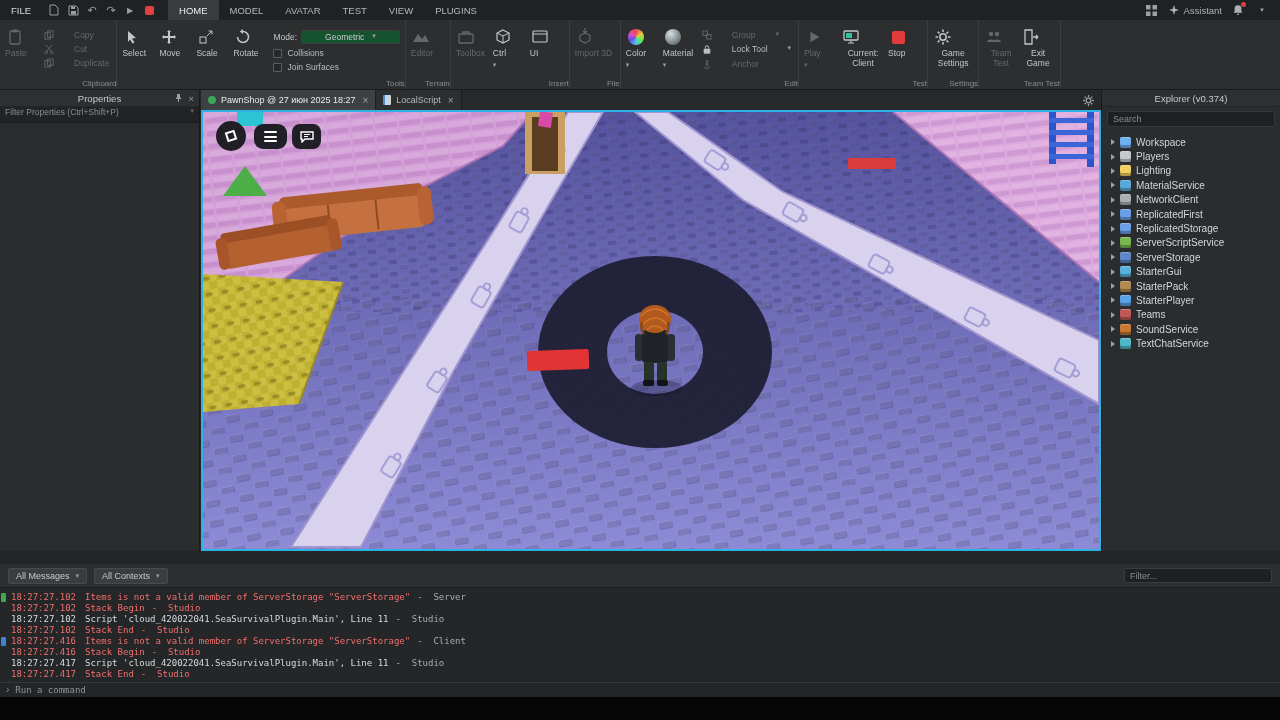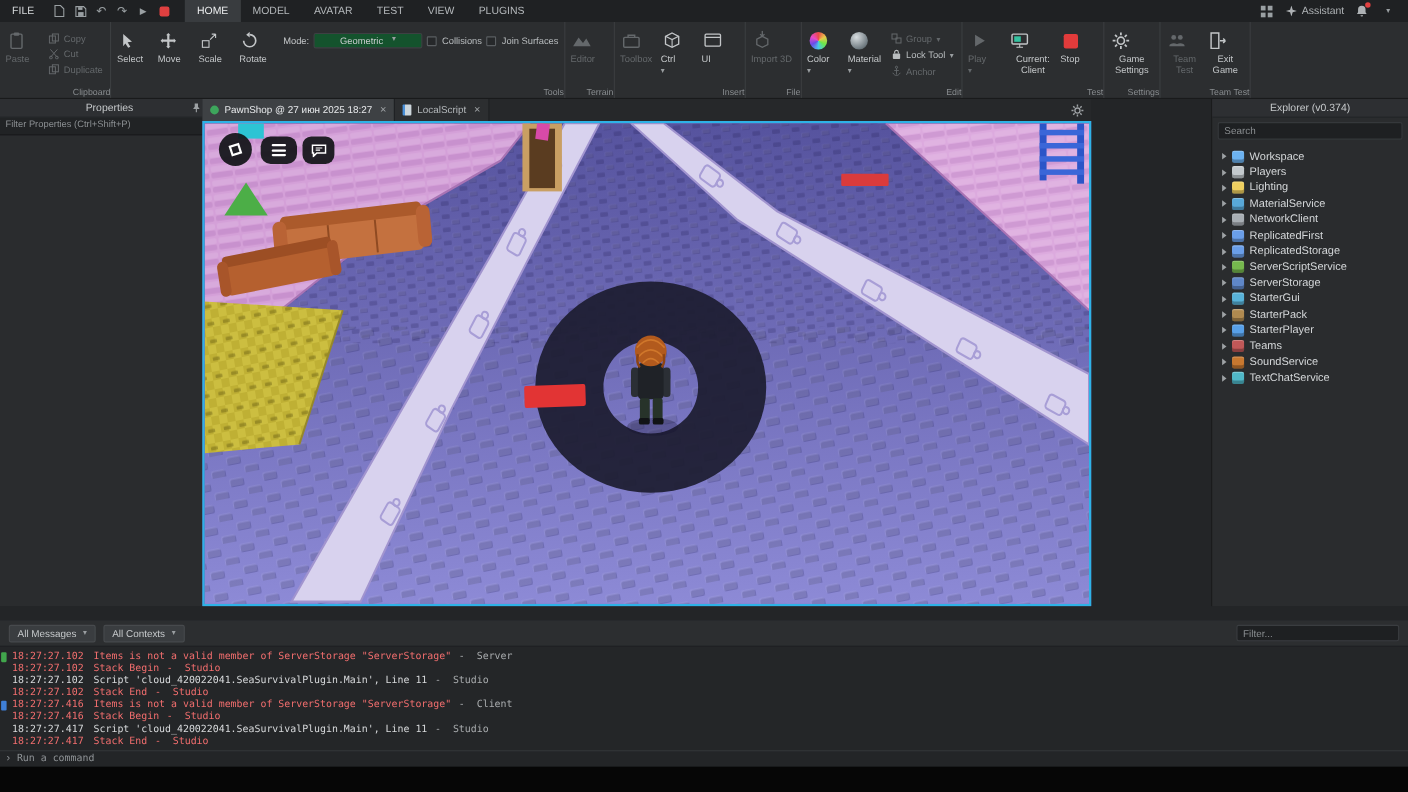--- a/index.html
+++ b/index.html
@@ -25,22 +25,22 @@
 
   
   .ribbon{position:absolute;top:20px;left:0;width:1280px;height:70px;background:#2c2e30;border-bottom:1px solid #191a1b;display:flex}
   .rgroup{position:relative;height:100%;border-right:1px solid #3b3e40;padding:3px 5px 12px;display:flex;align-items:flex-start;gap:3px}
   .rgroup-label{position:absolute;bottom:1px;left:15px;right:0;text-align:right;font-size:8px;color:#888c8f}
   .rbtn{width:34px;display:flex;flex-direction:column;align-items:flex-start;gap:2px;padding-top:4px;font-size:8.5px;color:#c3c6c8;line-height:1.15}
   .rbtn.w40{width:40px}.rbtn.w44{width:44px}
   .rbtn .ricon{width:20px;height:20px;display:flex;align-items:center;justify-content:center}
   .rbtn.disabled,.sbtn.disabled{color:#64686b}
   .small-col{display:flex;flex-direction:column;gap:2px;padding-top:6px}
-  .sbtn{display:flex;align-items:flex-end;gap:4px;font-size:8.5px;color:#b9bdbf;padding:1px 2px;text-align:left}
-  .mode-col{display:flex;flex-direction:row;gap:4px;padding-top:7px;margin-left:3px}
+  .sbtn{display:flex;align-items:flex-start;gap:20px;font-size:8.5px;color:#b9bdbf;padding:1px 2px;text-align:left}
+  .mode-col{display:flex;flex-direction:column;gap:4px;padding-top:7px;margin-left:3px}
   .mode-row{display:flex;align-items:center;gap:4px;font-size:8.5px;color:#c3c6c8}
   .dropdown{background:#14532d;border:1px solid #3d4043;border-radius:2px;padding:1px 23px;display:flex;align-items:flex-start;gap:8px;font-size:8.5px;color:#c9ccce}
   .chk-row{display:flex;align-items:center;gap:5px;font-size:8.5px;color:#b9bdbf}
   .checkbox{width:9px;height:9px;border:1px solid #5a5e61;background:#26282a;border-radius:1px;flex:none}
   .caret{font-size:7px;color:#9a9ea1;line-height:1}
   .caret.dim{color:#64686b}
   .color-wheel{width:16px;height:16px;border-radius:50%;background:conic-gradient(#e84a4a,#e8c84a,#6ae84a,#4ac8e8,#6a4ae8,#e84ac8,#e84a4a)}
   .material-ball{width:16px;height:16px;border-radius:50%;background:radial-gradient(circle at 35% 30%,#d8dde0,#6f7a80 70%,#3c4246)}
   .stop-sq{width:13px;height:13px;background:#e23b3b;border-radius:2px}
 
@@ -54,21 +54,21 @@
   .pfilter input::placeholder{color:#8a8e91}
   .esearch{margin:4px 5px;height:16px;background:#1e2022;border:1px solid #35383b;border-radius:2px;display:flex;align-items:center;padding:0 5px}
   .esearch input{flex:1;background:none;border:0;color:#cfd2d4;font-size:9px}
   .esearch input::placeholder{color:#8a8e91}
   .tree{padding-top:4px}
   .tree-item{display:flex;align-items:center;gap:5px;height:14.4px;padding-left:9px;font-size:10px;color:#d4d7d9}
   .tree-arrow{width:0;height:0;border-left:4px solid #9ea2a5;border-top:3.5px solid transparent;border-bottom:3.5px solid transparent;flex:none}
   .tree-icon{width:11px;height:11px;border-radius:2px;flex:none;box-shadow:inset 0 -3px rgba(0,0,0,.28),inset 0 1px rgba(255,255,255,.25)}
 
   
-  .center{position:absolute;top:90px;left:184px;width:808px;height:461px}
+  .center{position:absolute;top:90px;left:201px;width:900px;height:461px}
   .tabbar{height:20px;background:#26282a;display:flex;align-items:stretch}
   .vtab{display:flex;align-items:center;gap:5px;padding:0 7px;font-size:9px;color:#b4b8bb;background:#2c2e30;border-right:1px solid #1d1f21}
   .vtab.active{background:#3e4144;color:#e8eaec}
   .vtab-close{color:#9da1a4;font-size:10px;margin-left:2px}
   .place-dot{width:8px;height:8px;border-radius:50%;background:#3da65c;flex:none}
   .script-ico{width:8px;height:10px;background:linear-gradient(90deg,#4a90d9 0 2px,#cdd6dc 2px);border-radius:1px;flex:none}
   .tab-gear{margin-left:auto;display:flex;align-items:center;padding-right:6px;color:#9da1a4}
   .viewport{position:relative;height:441px;border:2px solid #2eb2e6;background:#6a67b4;overflow:hidden}
   .scene{position:absolute;inset:0;width:100%;height:100%;display:block}
   .gbtn{position:absolute;background:rgba(17,19,23,.92);display:flex;align-items:center;justify-content:center;color:#fff}

